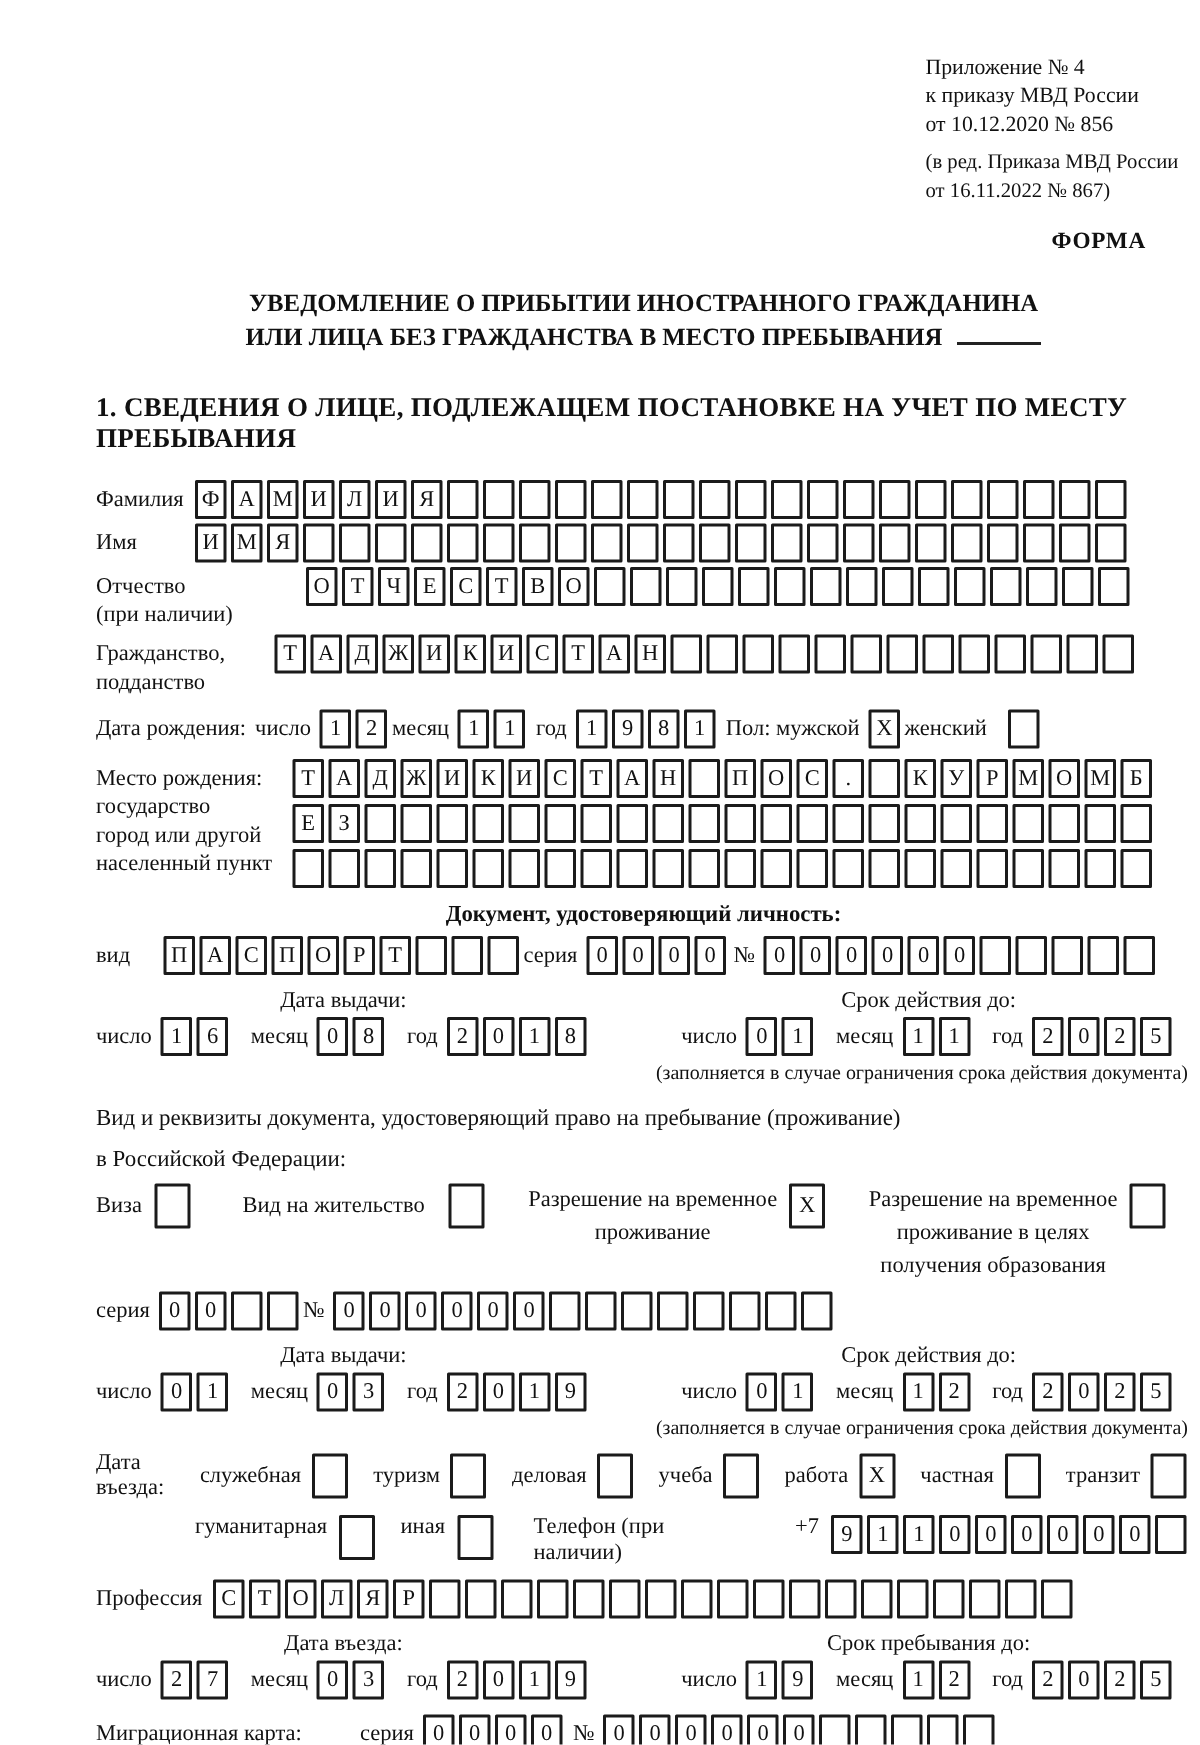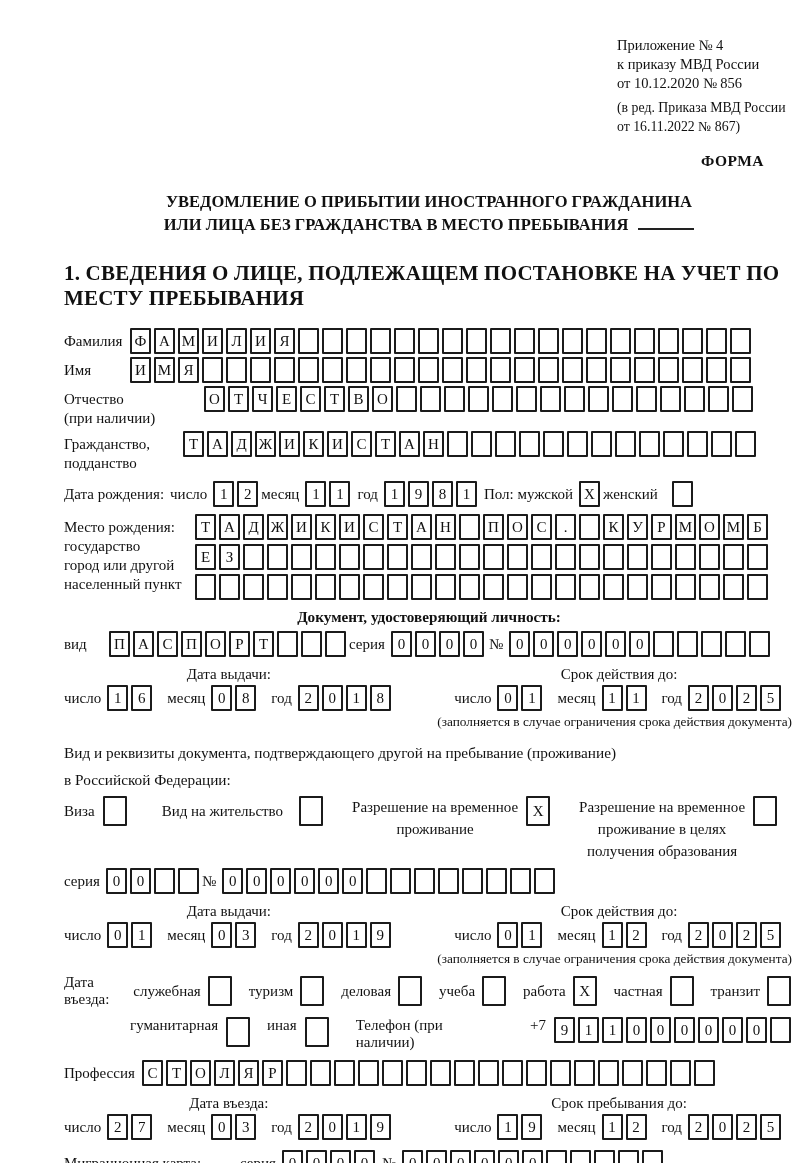--- a/index.html
+++ b/index.html
@@ -13,21 +13,21 @@
 
   
   .annex { margin-left:553px; width:200px; font-size:14.5px; line-height:19px; }
   .annex .edition { margin-top:5px; font-size:13.8px; }
   .forma { text-align:right; padding-right:30px; margin-top:16px; font-weight:bold; font-size:15.5px; letter-spacing:0.5px; }
 
   
   .title { text-align:center; margin-top:20px; font-weight:bold; font-size:16.5px; line-height:23px; }
   .blank-line { display:inline-block; width:56px; border-bottom:2px solid #222; height:14px; margin-left:10px; }
 
-  .sec-heading { margin-top:25px; font-weight:bold; font-size:21px; letter-spacing:0.2px; }
+  .sec-heading { margin-top:25px; font-weight:bold; font-size:18px; letter-spacing:0.2px; }
 
   .rows { margin-top:17px; }
 
   
   .cells { display:inline-flex; flex-wrap:nowrap; }
   .cell {
     display:inline-block; width:21px; height:26px; margin-right:3px;
     border:2px solid #1b1b1b; border-radius:1px;
     text-align:center; font-size:15px; line-height:22px; background:#fff;
   }
@@ -425,21 +425,21 @@
               <span class="cell">0</span>
               <span class="cell">2</span>
               <span class="cell">5</span>
             </span>
         </div>
       </div>
     </div>
     <div class="note-right">(заполняется в случае ограничения срока действия документа)</div>
 
     <div class="intro">
-      <div>Вид и реквизиты документа, подтверждающего другой на пребывание (проживание)</div>
+      <div>Вид и реквизиты документа, удостоверяющий право на пребывание (проживание)</div>
       <div>в Российской Федерации:</div>
     </div>
 
     <div class="permits">
       <span class="opt">
         <span class="t">Виза</span>
         <span class="cells big">
             <span class="cell"></span>
           </span>
       </span>

